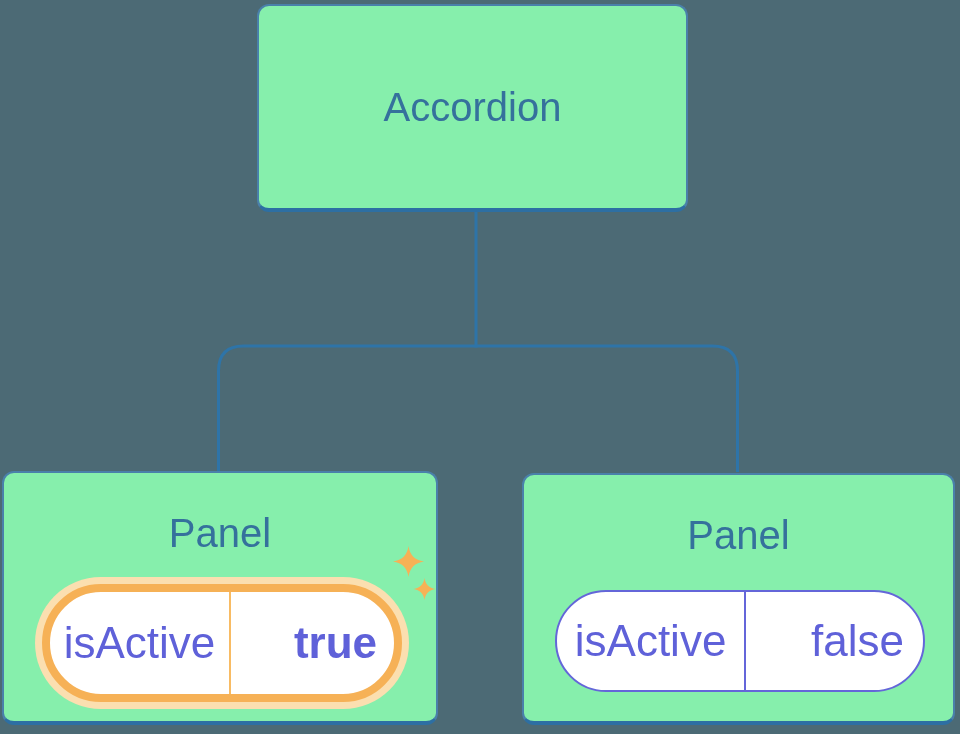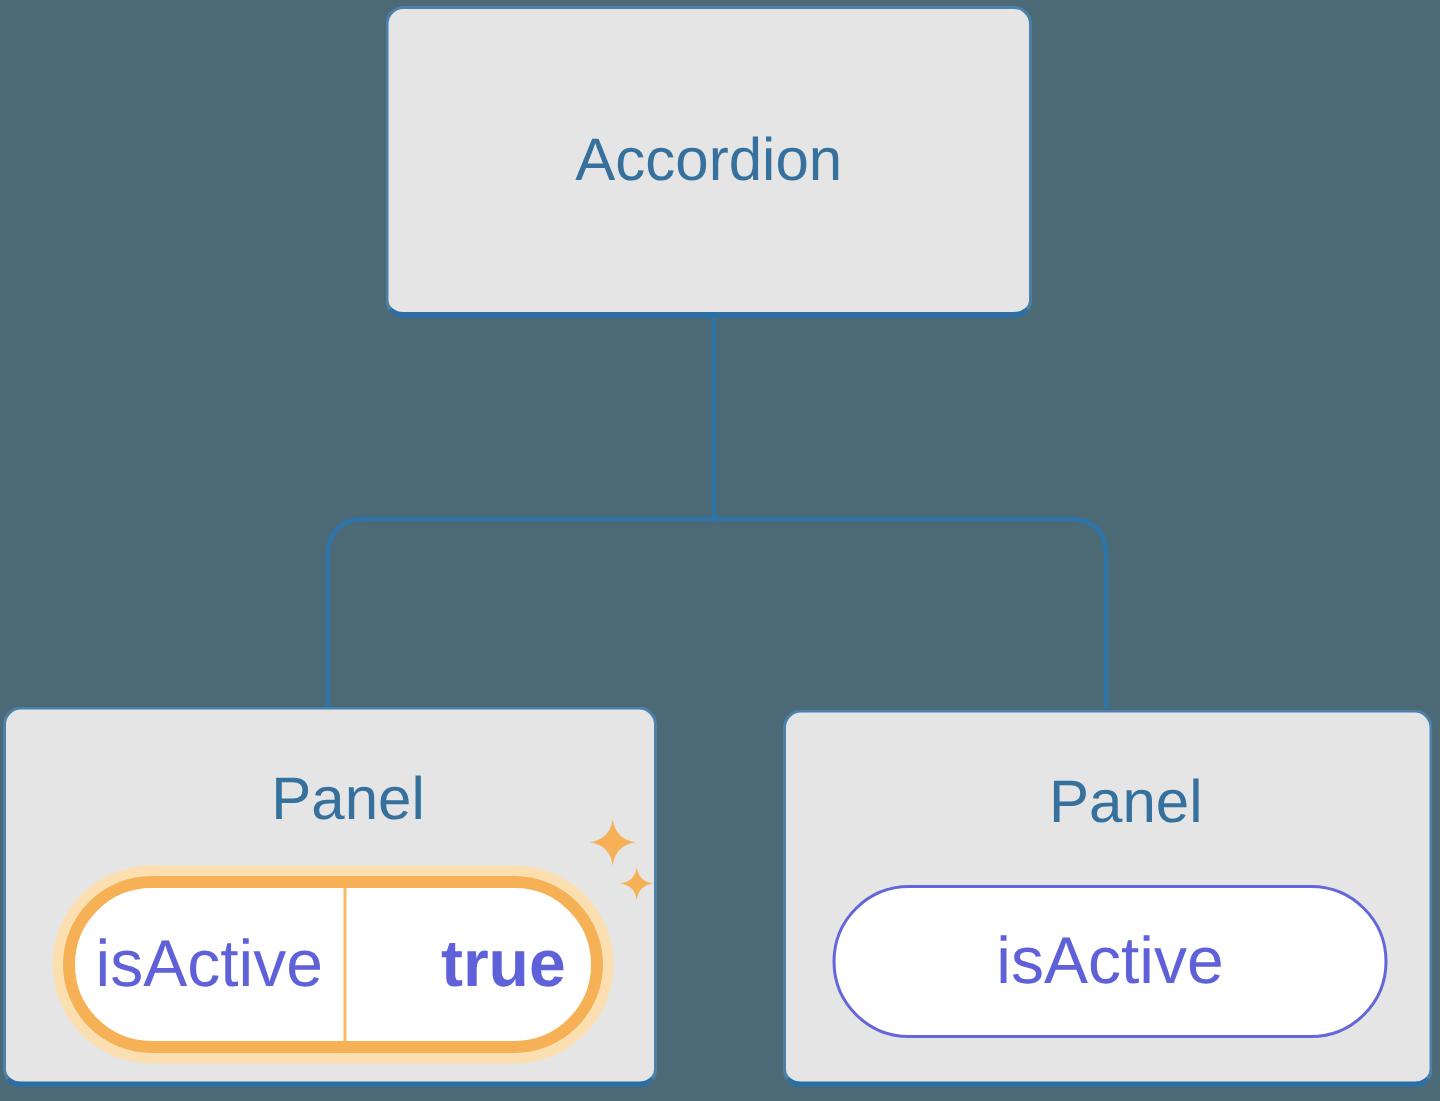--- a/index.html
+++ b/index.html
@@ -10,32 +10,32 @@
     -webkit-font-smoothing:antialiased;
   }
   .stage{position:relative;width:960px;height:734px;}
 
   
   .connectors{position:absolute;left:0;top:0;width:960px;height:734px;pointer-events:none;}
   .connectors path{stroke:var(--connector,#2e74a8);stroke-width:3;fill:none;}
 
   
   .card{
-    position:absolute;background:#e5e5e5;border-radius:12px;
+    position:absolute;background:#86efac;border-radius:12px;
     border:2px solid var(--node-border,#4a80aa);
     border-bottom:4px solid var(--node-border-bottom,#2d6fa3);
     box-sizing:border-box;
   }
   .root-node{left:257px;top:4px;width:431px;height:208px;display:flex;align-items:center;justify-content:center;}
   .root-label{font-size:40px;font-weight:500;color:var(--title-text,#35719c);}
 
   .panel-left {left:2px;  top:471px;width:436px;height:254px;}
   .panel-right{left:522px;top:473px;width:433px;height:252px;}
   .panel-title{
-    position:absolute;top:36px;left:12px;width:100%;text-align:center;
+    position:absolute;top:36px;left:0;width:100%;text-align:center;
     line-height:48px;font-size:40px;font-weight:500;color:var(--title-text,#35719c);
   }
 
   
   .pill{
     position:absolute;display:flex;box-sizing:border-box;background:#ffffff;
     border-radius:999px;overflow:hidden;align-items:stretch;
   }
   .pill-plain{
     left:31px;top:115px;width:370px;height:102px;
@@ -87,16 +87,17 @@
     </svg>
     <svg class="sparkle sparkle-small" viewBox="0 0 32 32" aria-hidden="true">
       <path d="M16 0 C17.3 9.4 22.6 14.7 32 16 C22.6 17.3 17.3 22.6 16 32 C14.7 22.6 9.4 17.3 0 16 C9.4 14.7 14.7 9.4 16 0 Z"></path>
     </svg>
   </div>
 
   <div class="card panel-right">
     <div class="panel-title">Panel</div>
     <div class="pill pill-plain">
       <div class="cell key">isActive</div>
+      <div class="cell value">false</div>
     </div>
   </div>
 
 </div>
 
 </body></html>

